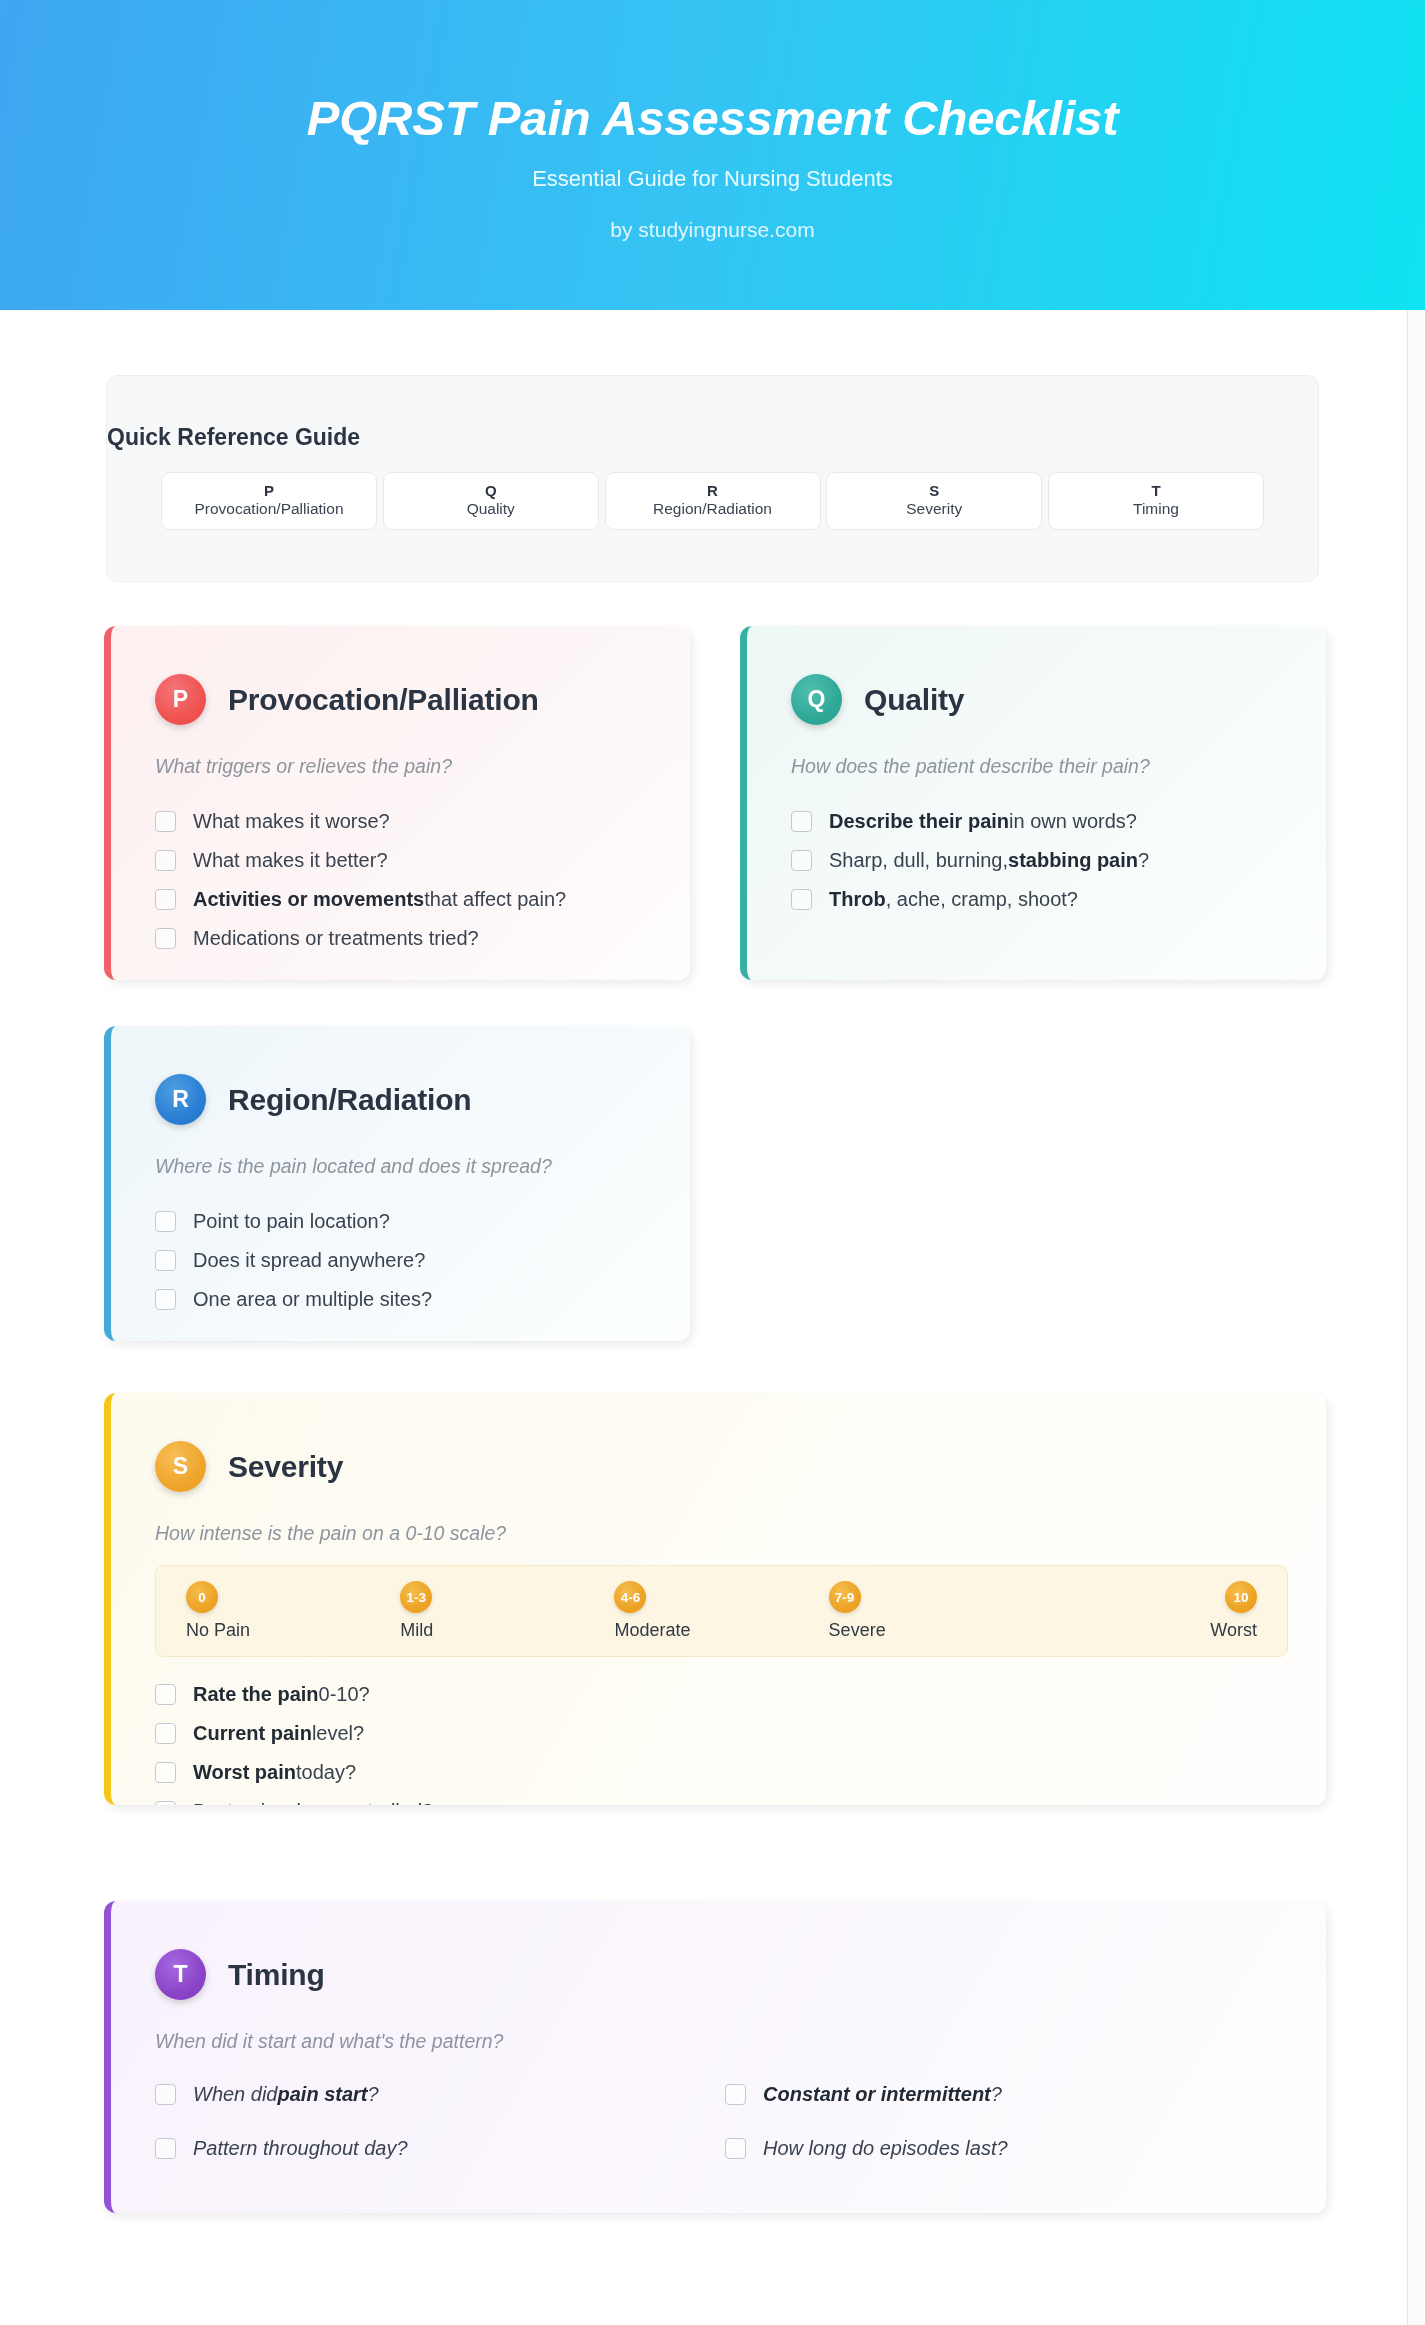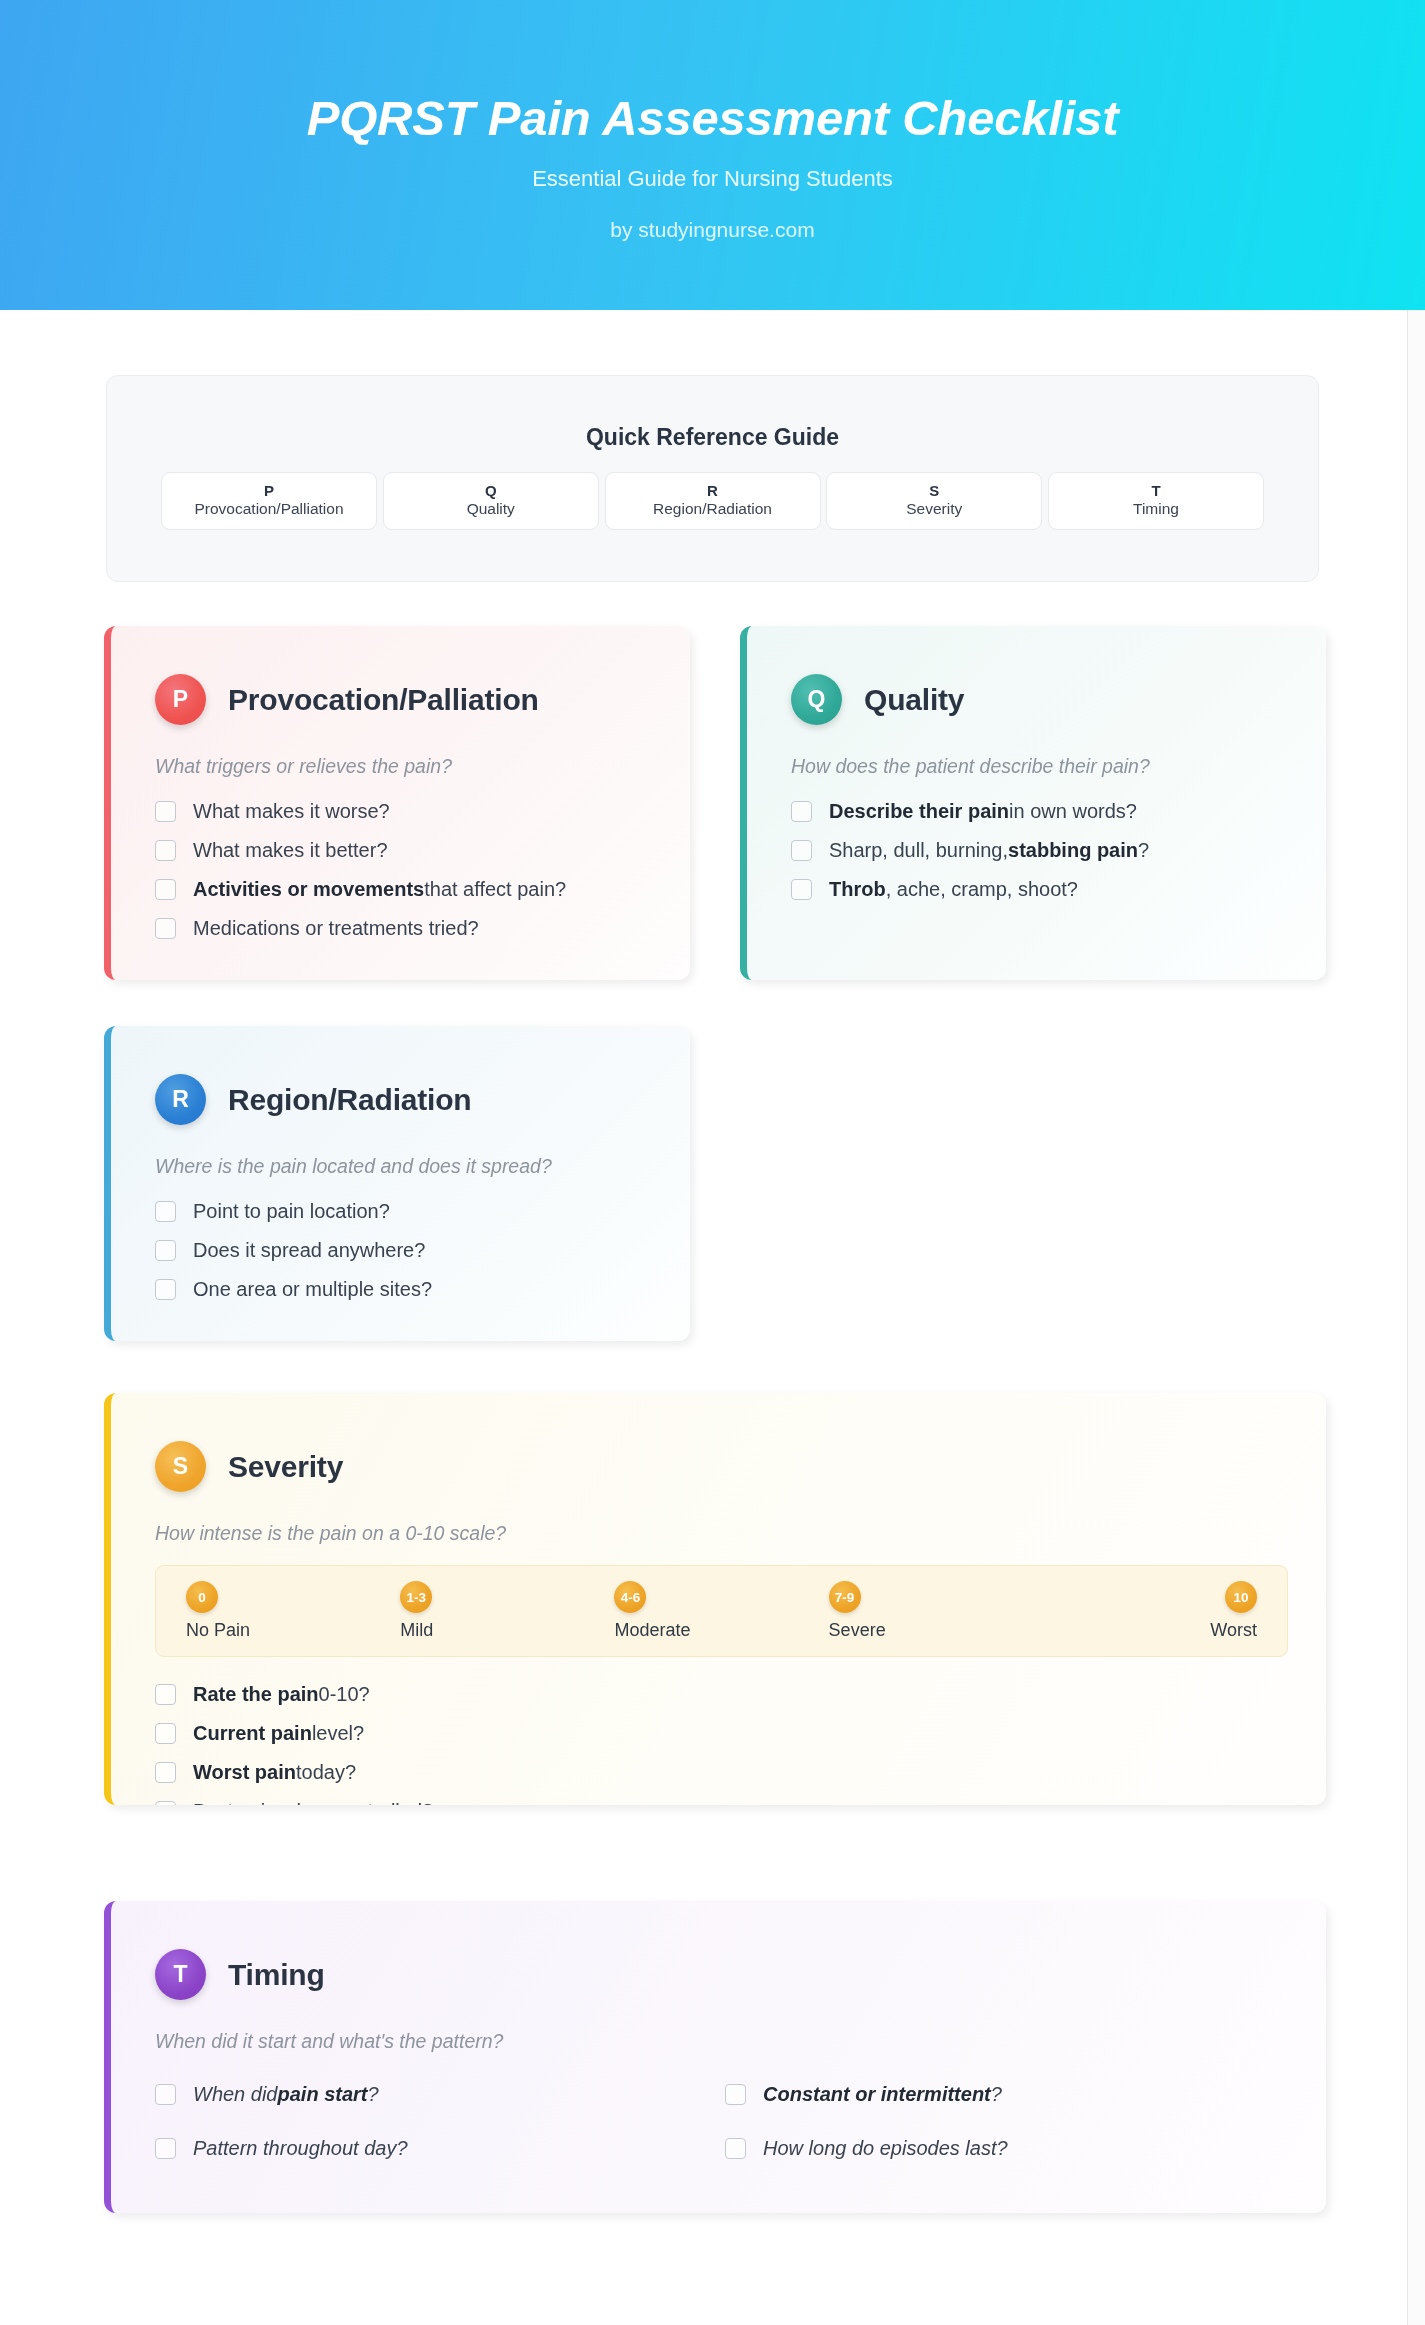--- a/index.html
+++ b/index.html
@@ -63,21 +63,20 @@
     left: 106px;
     top: 375px;
     width: 1213px;
     height: 207px;
     background: #f7f8f9;
     border: 1px solid #ebedef;
     border-radius: 12px;
     padding-top: 48px;
   }
   .qref-title {
-    text-align: center;
     font-size: 23px;
     font-weight: bold;
     color: #2b3442;
   }
   .qref-row {
     display: flex;
     justify-content: space-between;
     margin: 21px 54px 0 54px;
     gap: 0px;
   }
@@ -135,21 +134,21 @@
     color: #2b3442;
     letter-spacing: -0.2px;
   }
   .card-sub {
     margin-top: 30px;
     font-size: 19.5px;
     font-style: italic;
     color: #8d949e;
   }
 
-  .check-list { margin-top: 14px; }
+  .check-list { margin-top: 24px; }
   .check-row {
     display: flex;
     align-items: center;
     gap: 17px;
     height: 39px;
   }
   .checkbox {
     width: 21px; height: 21px;
     border: 1.5px solid #c3c9d1;
     border-radius: 4px;

